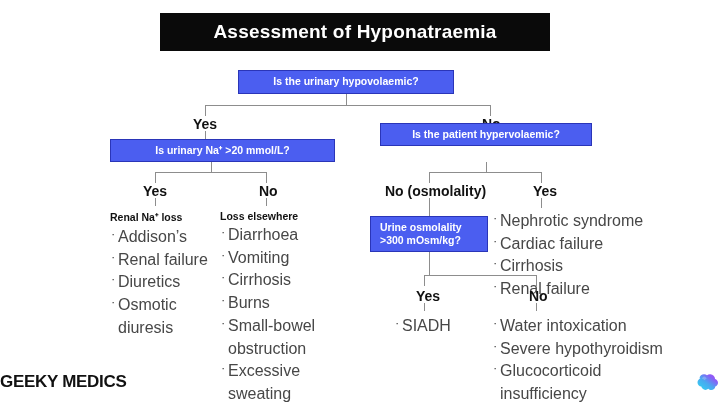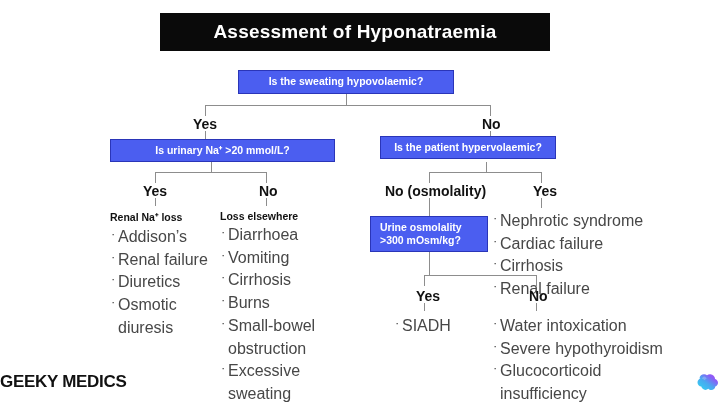--- a/index.html
+++ b/index.html
@@ -38,21 +38,21 @@
     align-items: center;
     justify-content: center;
     text-align: center;
     padding: 3px 8px;
     line-height: 1.25;
   }
   .dbox.left-text { justify-content: flex-start; text-align: center; }
 
   #box-hypovol  { left: 238px; top: 70px;  width: 216px; height: 24px; }
   #box-urna     { left: 110px; top: 139px; width: 225px; height: 23px; }
-  #box-hyperv   { left: 380px; top: 136px; width: 176px; height: 23px; }
+  #box-hyperv   { left: 380px; top: 123px; width: 212px; height: 23px; }
   #box-osm      { left: 370px; top: 216px; width: 118px; height: 36px;
                   flex-direction: column; align-items: flex-start;
                   justify-content: center; padding-left: 9px; }
 
   
   .ln { position: absolute; background: #8d8d8d; }
   .v { width: 1px; }
   .h { height: 1px; }
 
   
@@ -105,21 +105,21 @@
 </head>
 <body>
 
 <div id="stage">
 
   <div class="title-bar">
     <span>Assessment of Hyponatraemia</span>
   </div>
 
   <div class="dbox" id="box-hypovol">
-    <span>Is the sweating hypovolaemic?</span>
+    <span>Is the urinary hypovolaemic?</span>
   </div>
 
   <div class="ln v" style="left:346px; top:94px;  height:11px;"></div>
   <div class="ln h" style="left:205px; top:105px; width:285px;"></div>
   <div class="ln v" style="left:205px; top:105px; height:11px;"></div>
   <div class="ln v" style="left:490px; top:105px; height:11px;"></div>
 
   <div class="yn" style="left:193px; top:116px;">Yes</div>
   <div class="yn" style="left:482px; top:116px;">No</div>
 

